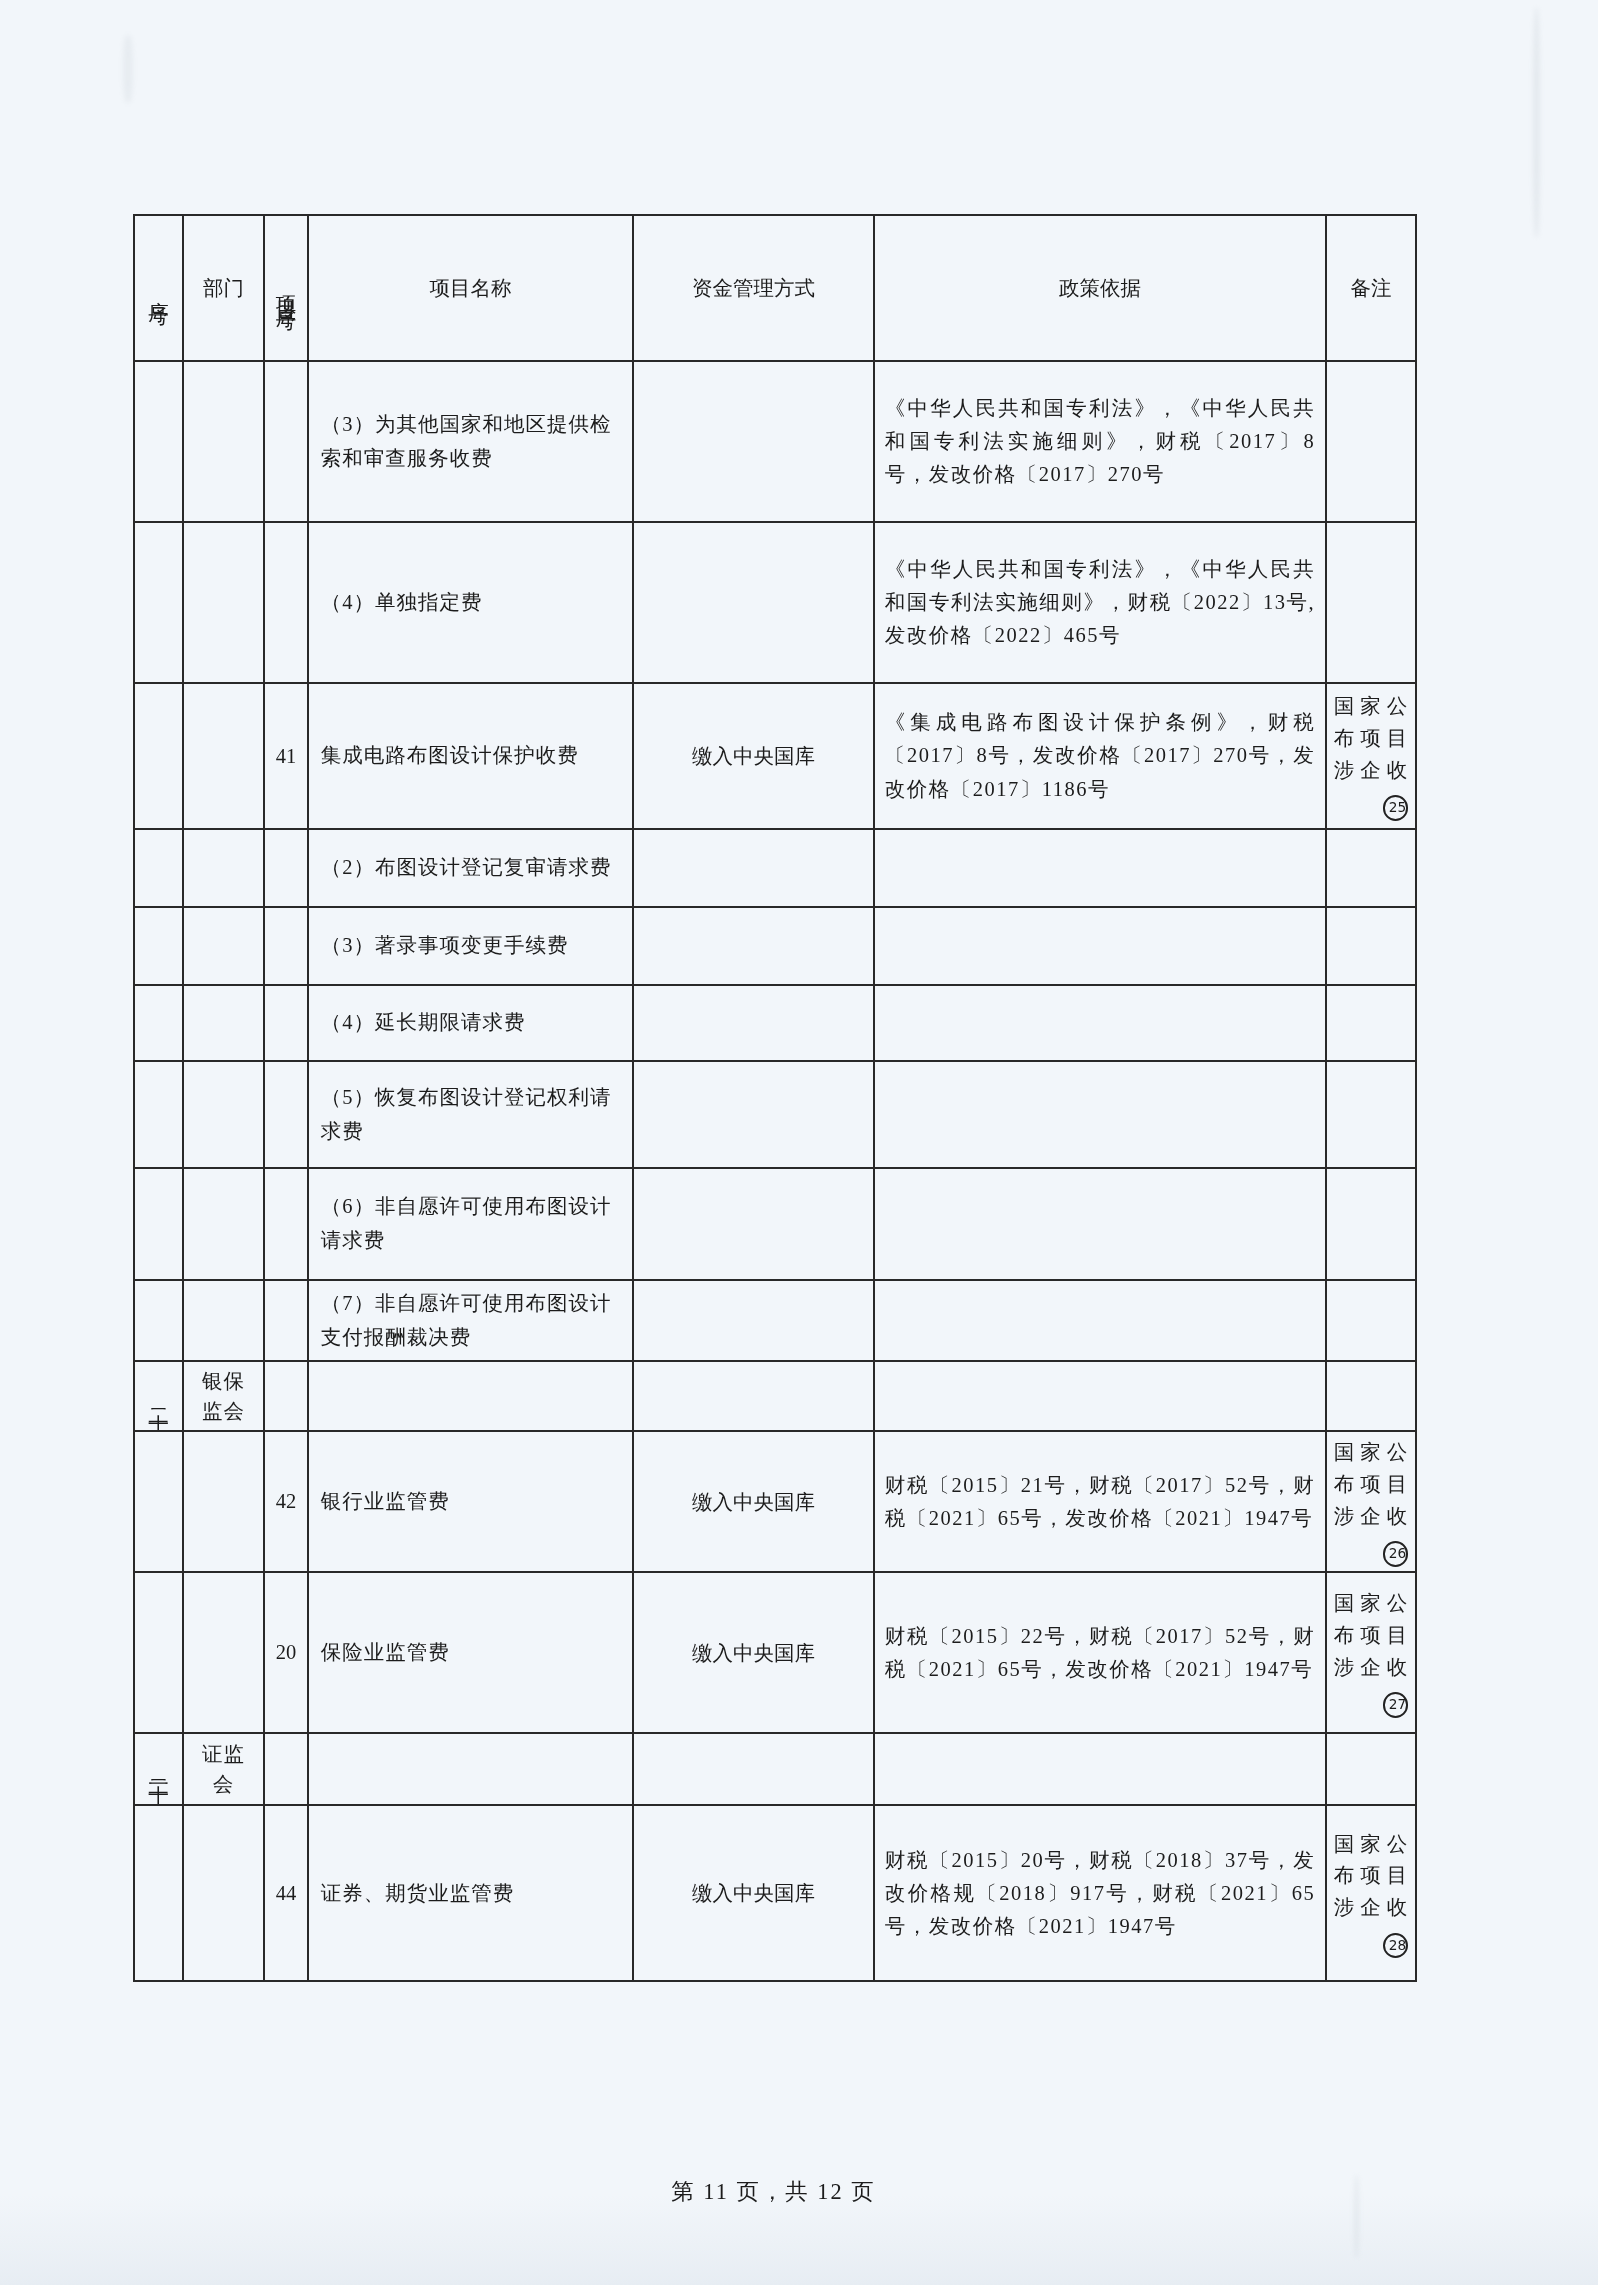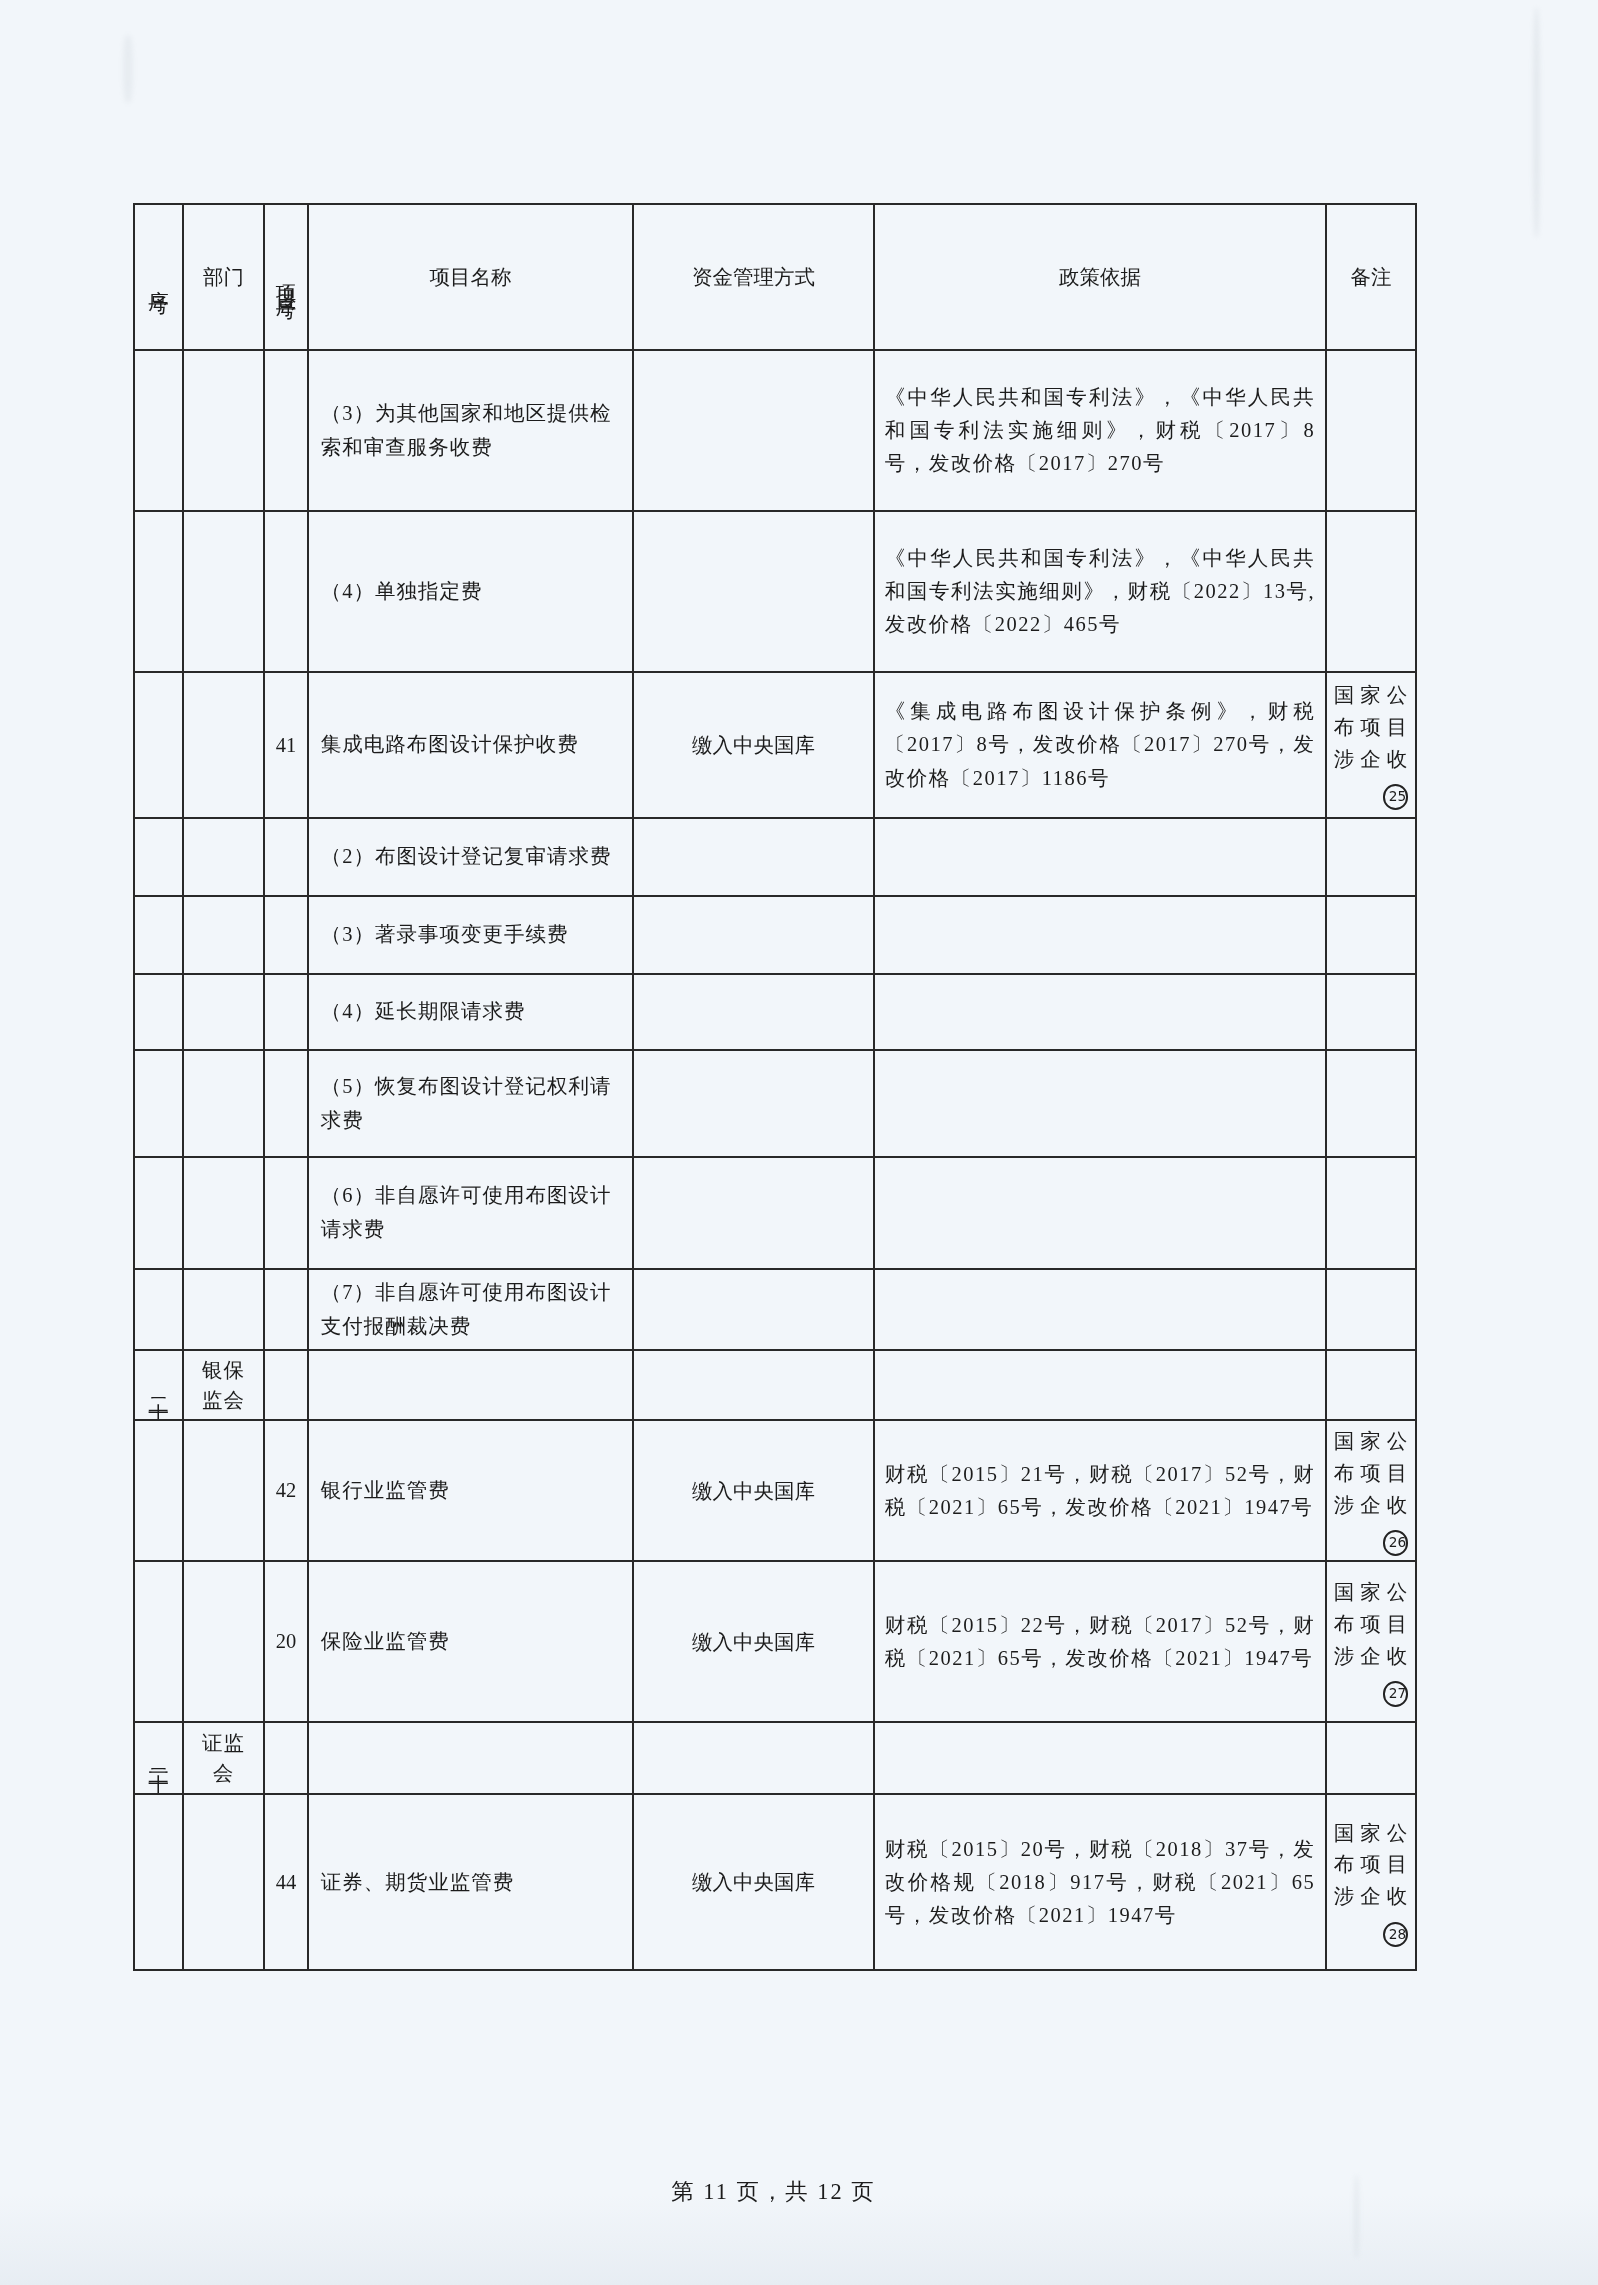--- a/index.html
+++ b/index.html
@@ -5,21 +5,21 @@
   html,body{margin:0;padding:0;}
   .page{
     position:relative;
     width:1598px;height:2286px;
     background:linear-gradient(#f2f6fa 0%, #f2f6fa 96%, #e7edf3 100%);
     font-family:"Liberation Serif","DejaVu Serif",serif;
     color:#1c1c1c;
     overflow:hidden;
   }
   .scan-table{
-    position:absolute;left:133px;top:203px;
+    position:absolute;left:133px;top:214px;
     width:1281px;
     table-layout:fixed;
     border-collapse:collapse;
     font-size:20.5px;
   }
   .scan-table td,.scan-table th{
     border:2px solid #292929;
     font-weight:normal;
     vertical-align:middle;
     overflow:hidden;

